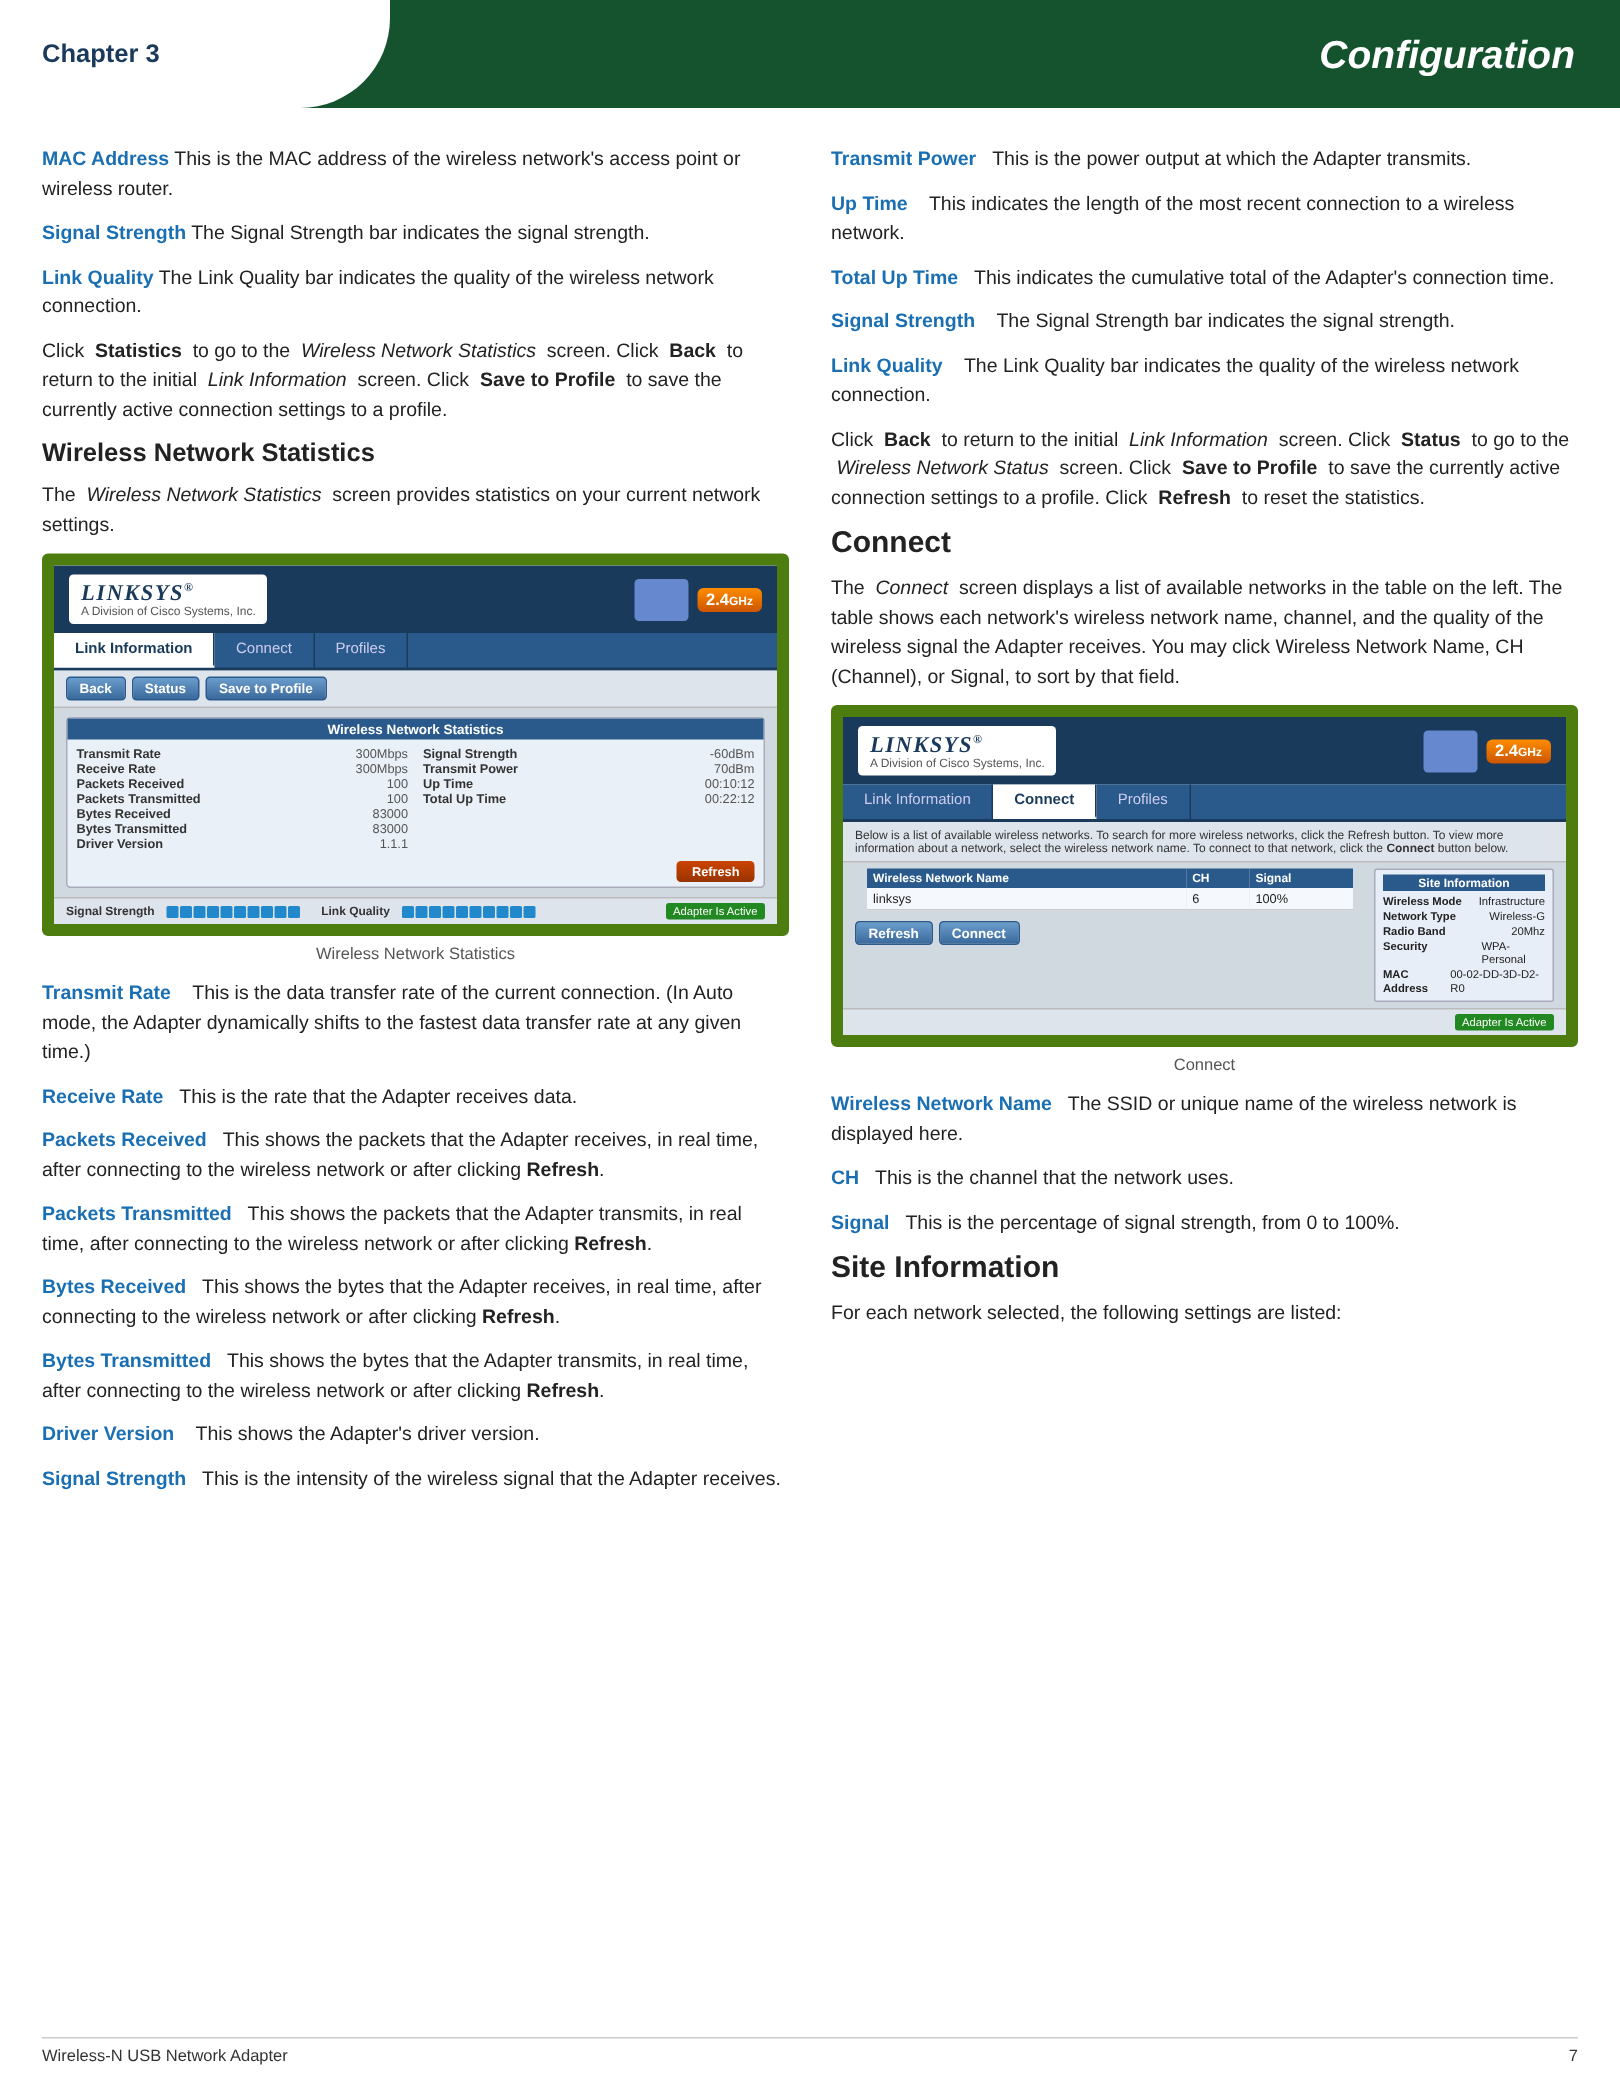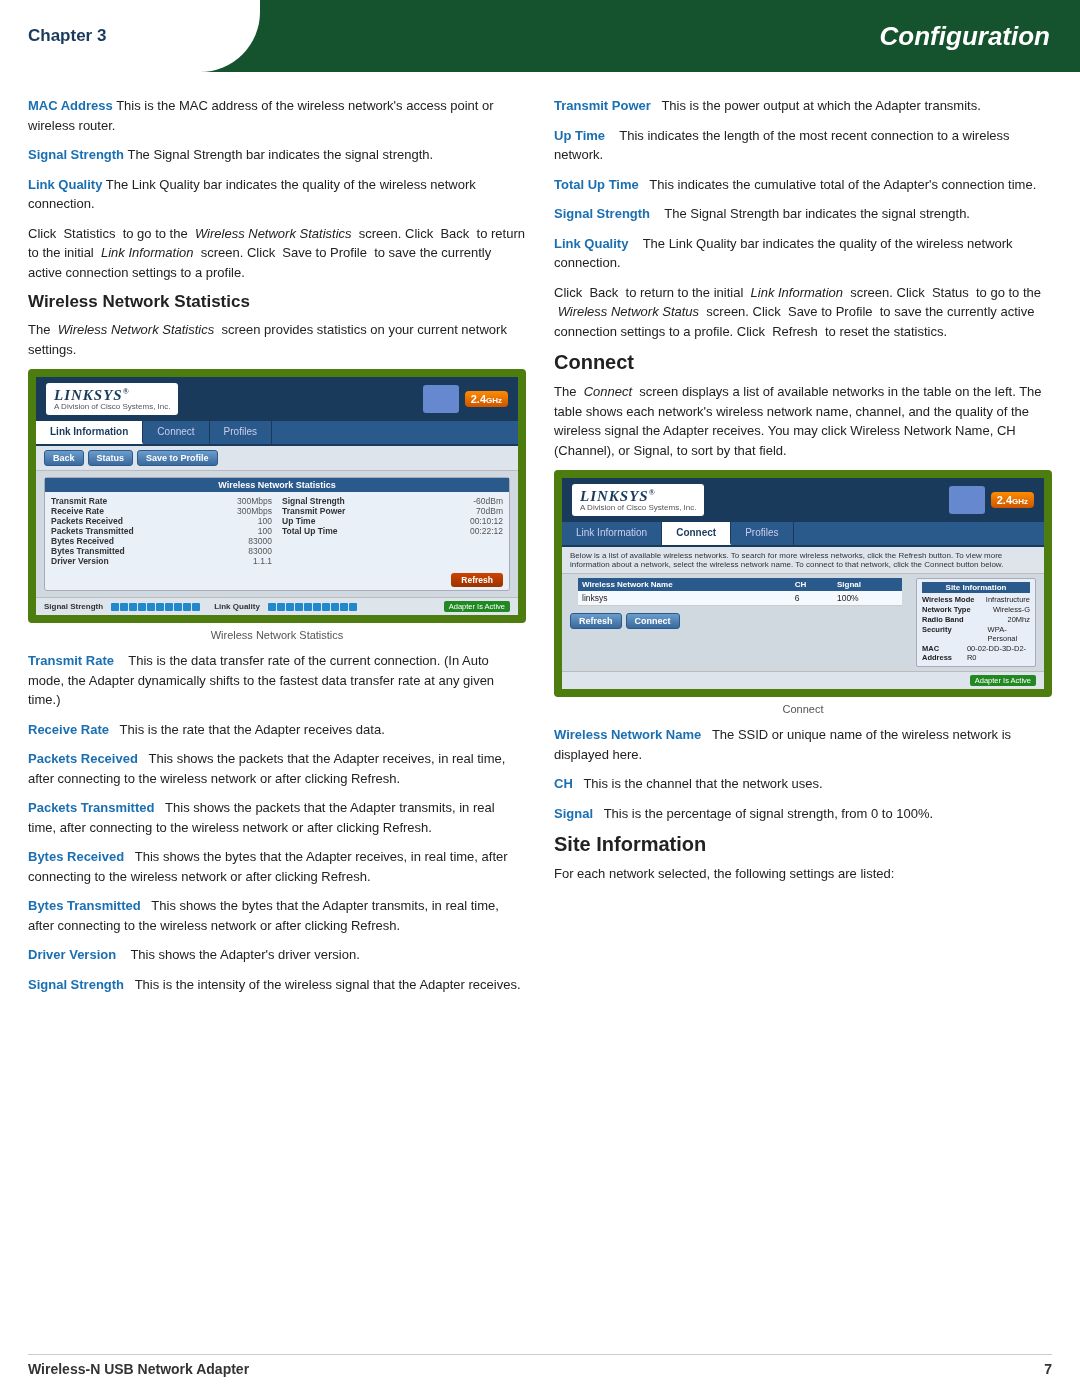--- a/index.html
+++ b/index.html
@@ -279,29 +279,29 @@
     .connect-left { flex: 1; }
     .connect-right { width: 120px; }
 
     .footer {
       position: absolute;
       bottom: 20px;
       left: 28px;
       right: 28px;
       display: flex;
       justify-content: space-between;
-      font-size: 14px;
+      font-size: 11px;
       color: #333;
-      font-weight: bold;
+      font-weight: normal;
       border-top: 1px solid #ccc;
       padding-top: 6px;
     }
 
     em { font-style: italic; }
-    strong { font-weight: normal; text-align: right; }
+    strong { font-weight: bold; text-align: right; }
   </style>
 </head>
 <body>
 
 <div class="header">
   <div class="header-chapter">
     <span>Chapter 3</span>
   </div>
   <div class="header-title">
     <span>Configuration</span>

